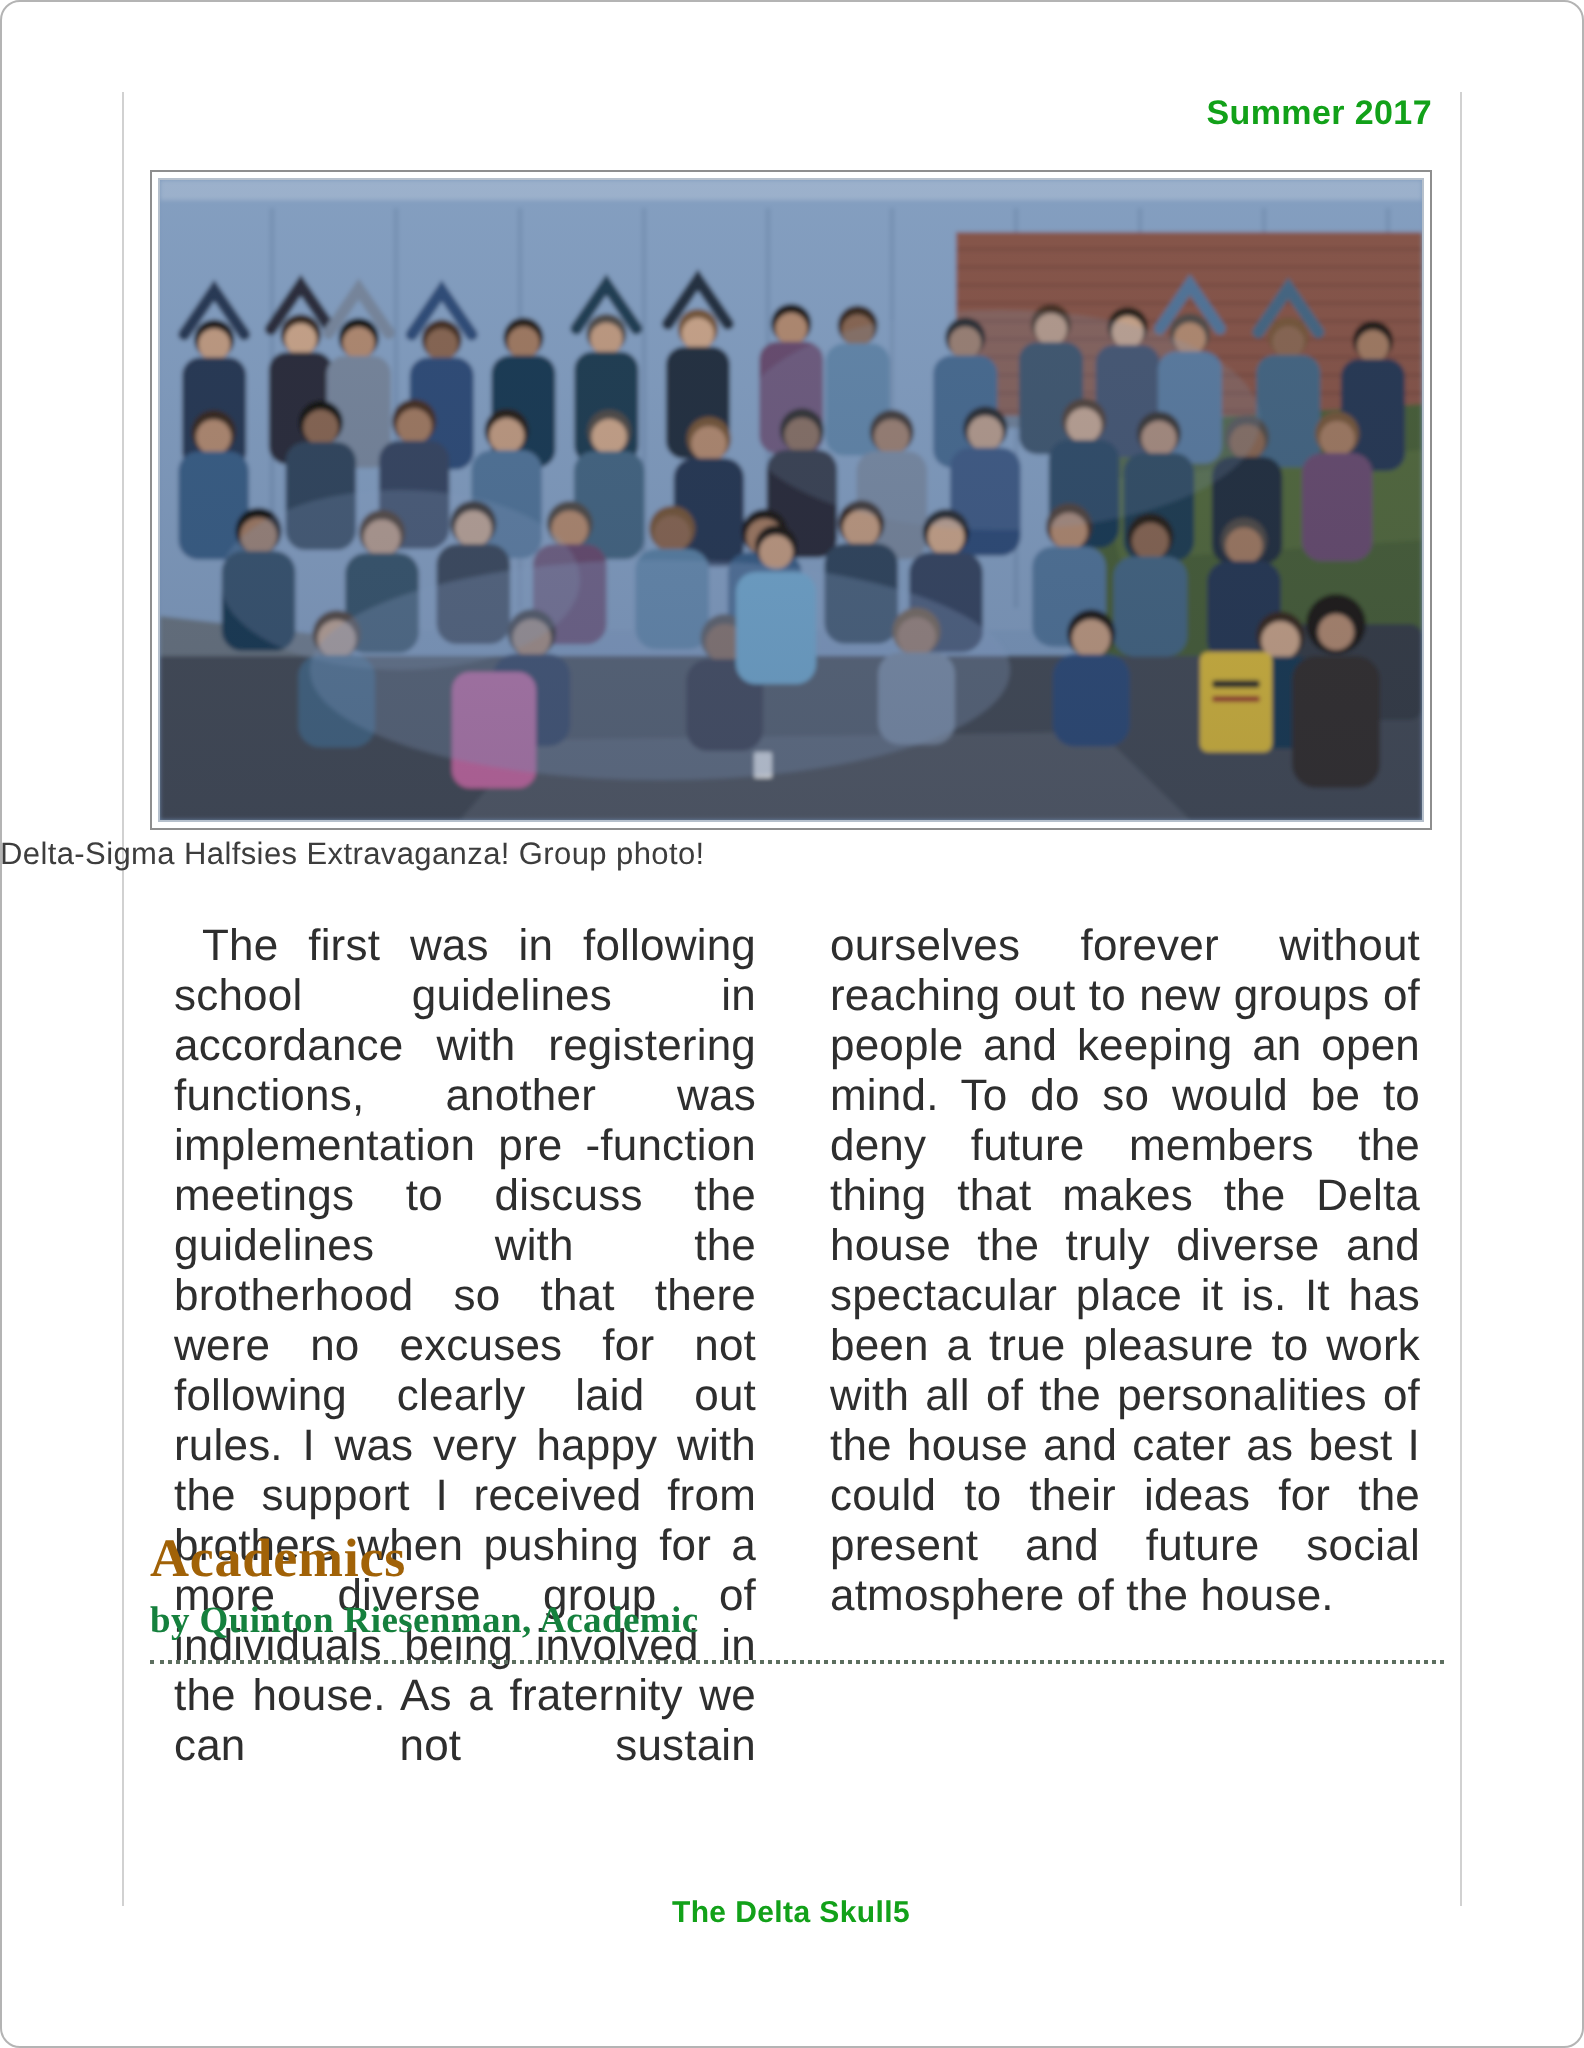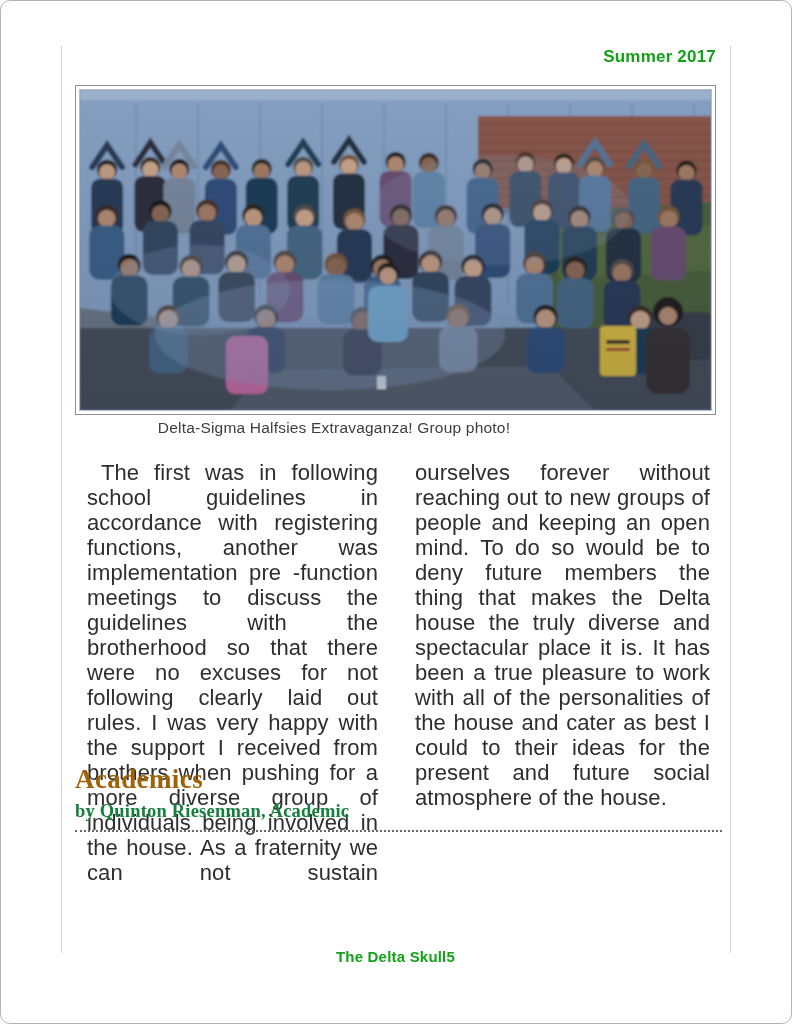--- a/index.html
+++ b/index.html
@@ -33,21 +33,21 @@
 
   .photo-frame {
     position: absolute; top: 85px; left: 75px;
     width: 631px; height: 320px;
     border: 1px solid #8e8e8e; padding: 4px; background: #ffffff;
   }
   .photo-frame svg { display: block; width: 631px; height: 320px; outline: 1px solid #b6c0cc; }
 
   .photo-caption {
     position: absolute; top: 419px; left: 0; width: 668px;
-    text-align: center; font-size: 15.5px; color: #3d3d3d; letter-spacing: .2px;
+    font-size: 15.5px; color: #3d3d3d; letter-spacing: .2px;
   }
 
   .col-grid {
     position: absolute; left: 75px; width: 647px;
     display: grid; grid-template-columns: 315px 319px; column-gap: 13px;
   }
   .intro-grid     { top: 448px; }
   .academics-grid { top: 837px; }
   .col-grid p {
     margin: 12px; font-size: 22px; line-height: 25px;

